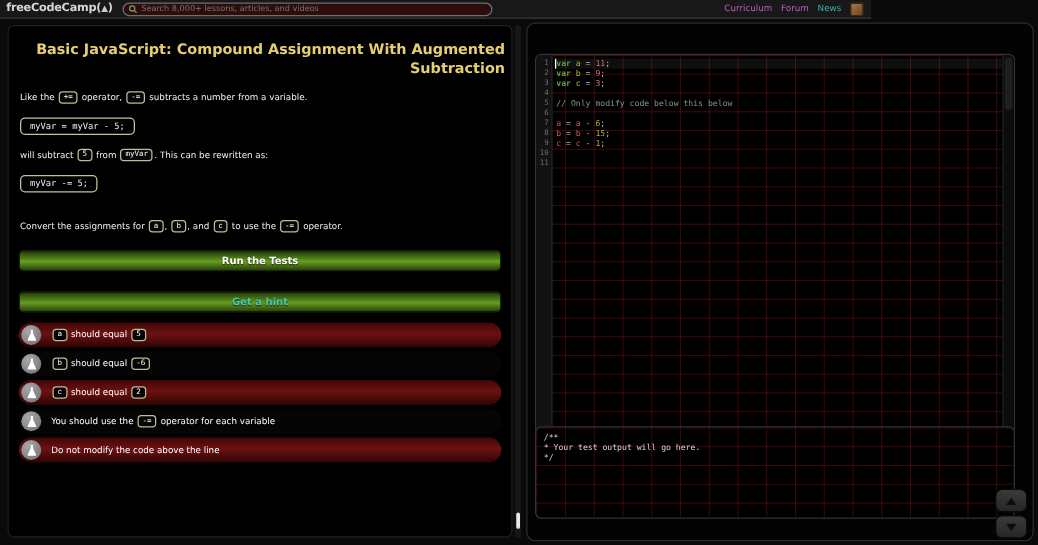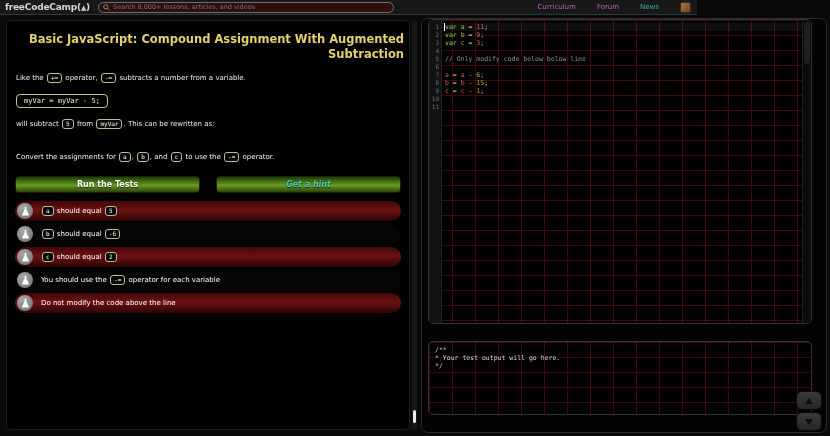--- a/index.html
+++ b/index.html
@@ -13,21 +13,21 @@
             display:flex; align-items:center; z-index:10; }
   .logo { margin-left:5px; font-size:9px; font-weight:bold; color:#d6d6d6;
           letter-spacing:-0.2px; white-space:nowrap; }
   .logo .flame { color:#c9c9c9; font-size:7px; }
   .searchbox { margin-left:8px; width:296px; height:11px; background:#2e0d0d;
                border:1px solid #6f6f6f; border-radius:6px; display:flex;
                align-items:center; padding:0 4px; }
   .searchbox svg { flex:0 0 auto; margin-right:3px; }
   .searchbox input { flex:1; background:transparent; border:none; outline:none;
                      color:#a9a9a9; font-size:6.5px; font-family:"DejaVu Sans",sans-serif; }
-  .nav { margin-left:auto; display:flex; align-items:center; gap:21px; margin-right:6px; }
+  .nav { margin-left:auto; display:flex; align-items:center; gap:7px; margin-right:6px; }
   .nav a { font-size:7px; text-decoration:none; white-space:nowrap; }
   .nav a.pink { color:#c05ec0; }
   .nav a.teal { color:#2fb5a5; }
   .avatar { width:11px; height:11px; border-radius:2px;
             background:linear-gradient(135deg,#a97845,#6b4423); border:1px solid #3a2a18; }
 
   
   .left-panel { position:absolute; left:6px; top:20px; width:404px; height:410px;
                 background:#000; border:1px solid #1f1f1f; border-radius:5px;
                 overflow:hidden; }
@@ -36,27 +36,27 @@
   .para { margin:11px 9px 0; color:#efefef; font-size:7px; line-height:11px; }
   .chip { display:inline-block; border:1px solid #bdbd93; border-radius:3px;
           background:#060606; color:#fff; padding:0px 3px;
           font-family:"DejaVu Sans Mono",monospace; font-size:6px; line-height:8px;
           margin:0 1px; vertical-align:middle; }
   .codeblock { display:inline-block; margin:10px 9px 0; border:1px solid #c4c49a;
                border-radius:4px; padding:2px 7px; color:#f2f2f2;
                font-family:"DejaVu Sans Mono",monospace; font-size:7px;text-align:center; }
   .para.convert { margin-top:22px; }
 
-  .btn-stack { margin:13px 8px 0; display:flex; flex-direction:row; gap:16px; }
+  .btn-stack { margin:13px 8px 0; display:flex; flex-direction:column; gap:16px; }
   .g-btn { height:17px; border-radius:4px; border:1px solid #15230a;
            background:linear-gradient(180deg,#223a08 0%,#4e7d18 38%,#679c22 55%,#2a4309 100%);
            color:#fff; font-size:8px; font-weight:bold; text-align:center;
            line-height:15px; cursor:pointer; font-family:"DejaVu Sans",sans-serif;
            text-shadow:0 1px 1px rgba(0,0,0,.7); width:100%; }
-  .g-btn.hint { color:#45c9b4;font-style:italic; }
+  .g-btn.hint { color:#45c9b4; }
 
   .tests { margin:8px 8px 0; display:flex; flex-direction:column; gap:3px; }
   .test-row { position:relative; height:20px; border-radius:10px;
               display:flex; align-items:center; padding-left:2px; }
   .test-row.red { background:linear-gradient(180deg,#3f0707 0%,#6d1111 45%,#2c0404 100%); }
   .test-row.dark { background:#050505; }
   .flask-circle { width:16px; height:16px; border-radius:50%;
                   background:radial-gradient(circle at 35% 30%,#a8a8a8,#6e6e6e);
                   display:flex; align-items:center; justify-content:center;
                   flex:0 0 auto; }
@@ -69,21 +69,21 @@
                     background:#e9e9e9; border-radius:2px; }
 
   
   .right-panel { position:absolute; left:421px; top:18px; width:406px; height:415px;
                  background:#030303; border:1px solid #2b2b2b; border-radius:7px; }
   .grid-bg { background-color:#000;
              background-image:
                linear-gradient(rgba(150,18,18,0.42) 1px, transparent 1px),
                linear-gradient(90deg, rgba(150,18,18,0.42) 1px, transparent 1px);
              background-size:23px 15px; }
-  .editor { position:absolute; left:6px; right:14px; top:0; height:305px;
+  .editor { position:absolute; left:6px; right:14px; top:24px; height:305px;
             border:1px solid #333; border-radius:5px; overflow:hidden; }
   .gutter { position:absolute; left:0; top:0; bottom:0; width:13px; background:#121212;
             border-right:1px solid #222; padding-top:3px; }
   .gutter .ln { display:block; height:8px; line-height:8px; font-size:6px;
                 color:#6e6e6e; text-align:right; padding-right:2px;
                 font-family:"DejaVu Sans Mono",monospace; }
   .code-area { position:absolute; left:16px; top:3px; right:10px;
                font-family:"DejaVu Sans Mono",monospace; font-size:6.5px; }
   .code-row { height:8px; line-height:8px; white-space:pre; }
   .active-line { position:absolute; left:14px; right:9px; top:3px; height:8px;
@@ -146,20 +146,21 @@
     <div class="para">
       <span>Like the </span><span class="chip">+=</span><span> operator, </span><span class="chip">-=</span><span> subtracts a number from a variable.</span>
     </div>
 
     <div><span class="codeblock">myVar = myVar - 5;</span></div>
 
     <div class="para">
       <span>will subtract </span><span class="chip">5</span><span> from </span><span class="chip">myVar</span><span>. This can be rewritten as:</span>
     </div>
 
+    <div><span class="codeblock">myVar -= 5;</span></div>
 
     <div class="para convert">
       <span>Convert the assignments for </span><span class="chip">a</span><span>, </span><span class="chip">b</span><span>, and </span><span class="chip">c</span><span> to use the </span><span class="chip">-=</span><span> operator.</span>
     </div>
 
     <div class="btn-stack">
       <button class="g-btn">Run the Tests</button>
       <button class="g-btn hint">Get a hint</button>
     </div>
 
@@ -227,21 +228,21 @@
         <span class="ln">8</span>
         <span class="ln">9</span>
         <span class="ln">10</span>
         <span class="ln">11</span>
       </div>
       <div class="code-area">
         <div class="code-row"><span class="tok-kw">var </span><span class="tok-name">a </span><span class="tok-op">= </span><span class="tok-num-pink">11</span><span class="tok-end">;</span></div>
         <div class="code-row"><span class="tok-kw">var </span><span class="tok-name">b </span><span class="tok-op">= </span><span class="tok-num-pink">9</span><span class="tok-end">;</span></div>
         <div class="code-row"><span class="tok-kw">var </span><span class="tok-name">c </span><span class="tok-op">= </span><span class="tok-num-pink">3</span><span class="tok-end">;</span></div>
         <div class="code-row"></div>
-        <div class="code-row"><span class="tok-comment">// Only modify code below below line</span></div>
+        <div class="code-row"><span class="tok-comment">// Only modify code below this below</span></div>
         <div class="code-row"></div>
         <div class="code-row"><span class="tok-name-red">a </span><span class="tok-op">= </span><span class="tok-name-red">a </span><span class="tok-op">- </span><span class="tok-num-yel">6</span><span class="tok-end">;</span></div>
         <div class="code-row"><span class="tok-name-red">b </span><span class="tok-op">= </span><span class="tok-name-red">b </span><span class="tok-op">- </span><span class="tok-num-yel">15</span><span class="tok-end">;</span></div>
         <div class="code-row"><span class="tok-name-red">c </span><span class="tok-op">= </span><span class="tok-name-red">c </span><span class="tok-op">- </span><span class="tok-num-yel">1</span><span class="tok-end">;</span></div>
         <div class="code-row"></div>
         <div class="code-row"></div>
       </div>
       <div class="e-scrollbar">
         <div class="e-thumb"></div>
       </div>

